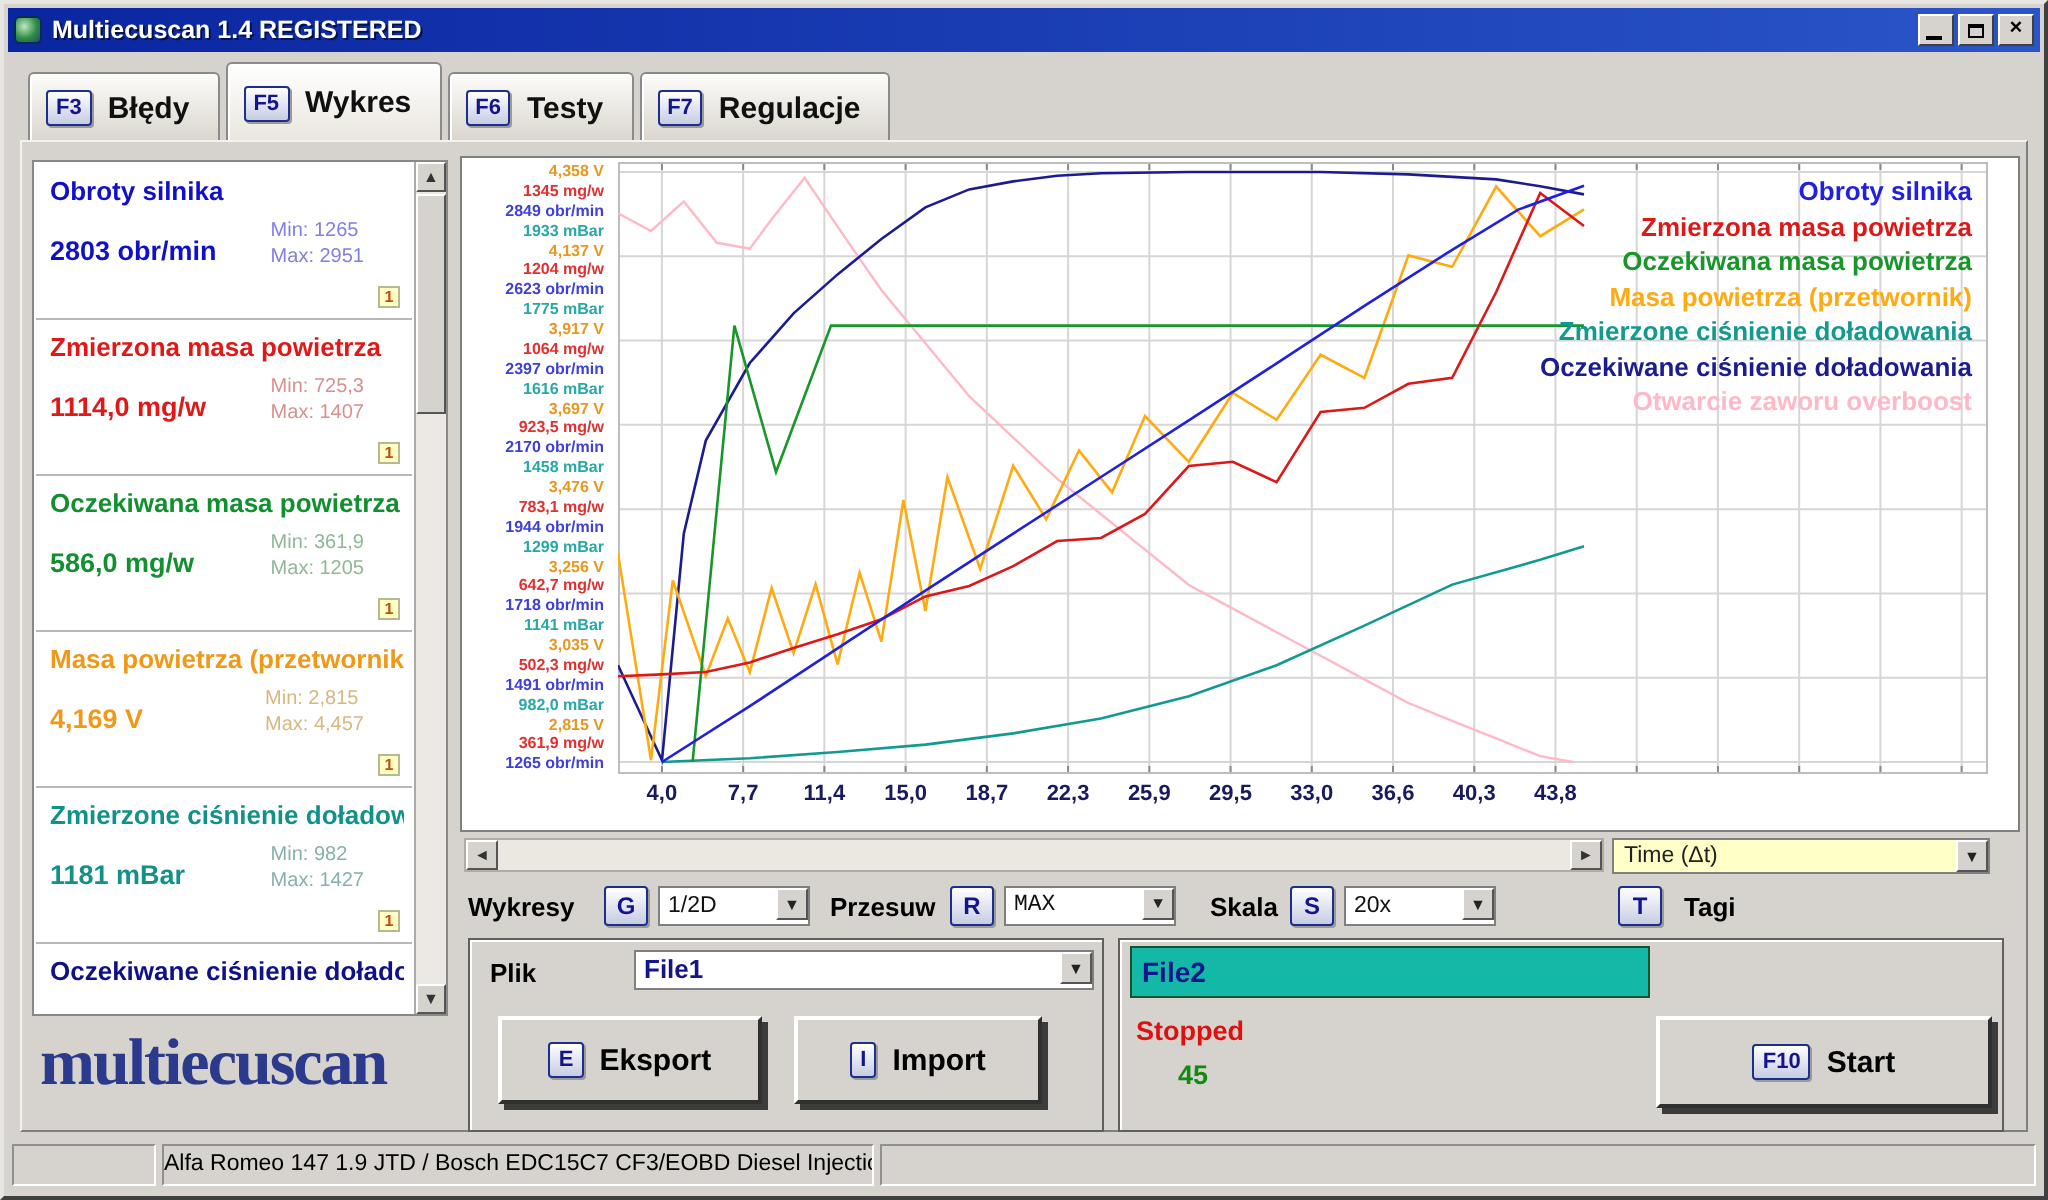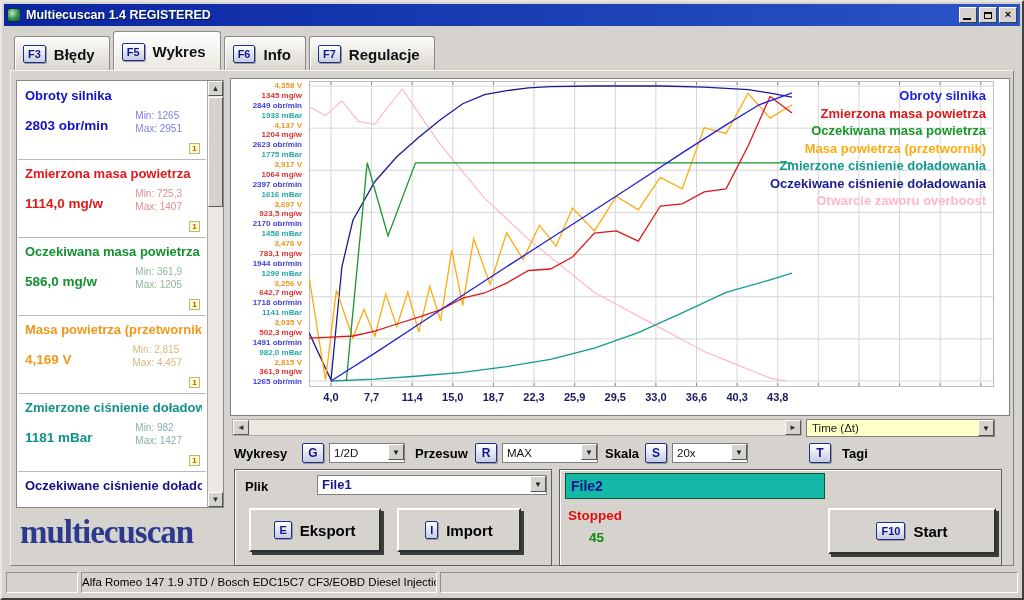--- a/index.html
+++ b/index.html
@@ -105,21 +105,21 @@
     <div class="tab">
       <span class="fkey">F3</span>
       <span class="tab-label">Błędy</span>
     </div>
     <div class="tab active">
       <span class="fkey">F5</span>
       <span class="tab-label">Wykres</span>
     </div>
     <div class="tab">
       <span class="fkey">F6</span>
-      <span class="tab-label">Info</span>
+      <span class="tab-label">Testy</span>
     </div>
     <div class="tab">
       <span class="fkey">F7</span>
       <span class="tab-label">Regulacje</span>
     </div>
   </div>
 
   <div class="content"></div>
 
   <div class="sidebar">
@@ -322,21 +322,21 @@
   </div>
 
   <div class="ctl-label" style="left:232px;">Wykresy</div>
   <div class="key-btn" style="left:300px;">G</div>
   <div class="combo" style="left:327px;width:76px;">
     <span>1/2D</span>
     <span class="combo-arrow">▼</span>
   </div>
   <div class="ctl-label" style="left:413px;">Przesuw</div>
   <div class="key-btn" style="left:473px;">R</div>
-  <div class="combo" style="left:500px;width:96px;">
+  <div class="combo" style="left:500px;width:86px;font-family:Liberation Mono, monospace;">
     <span>MAX</span>
     <span class="combo-arrow">▼</span>
   </div>
   <div class="ctl-label" style="left:603px;">Skala</div>
   <div class="key-btn" style="left:643px;">S</div>
   <div class="combo" style="left:670px;width:76px;">
     <span>20x</span>
     <span class="combo-arrow">▼</span>
   </div>
   <div class="key-btn" style="left:807px;">T</div>

